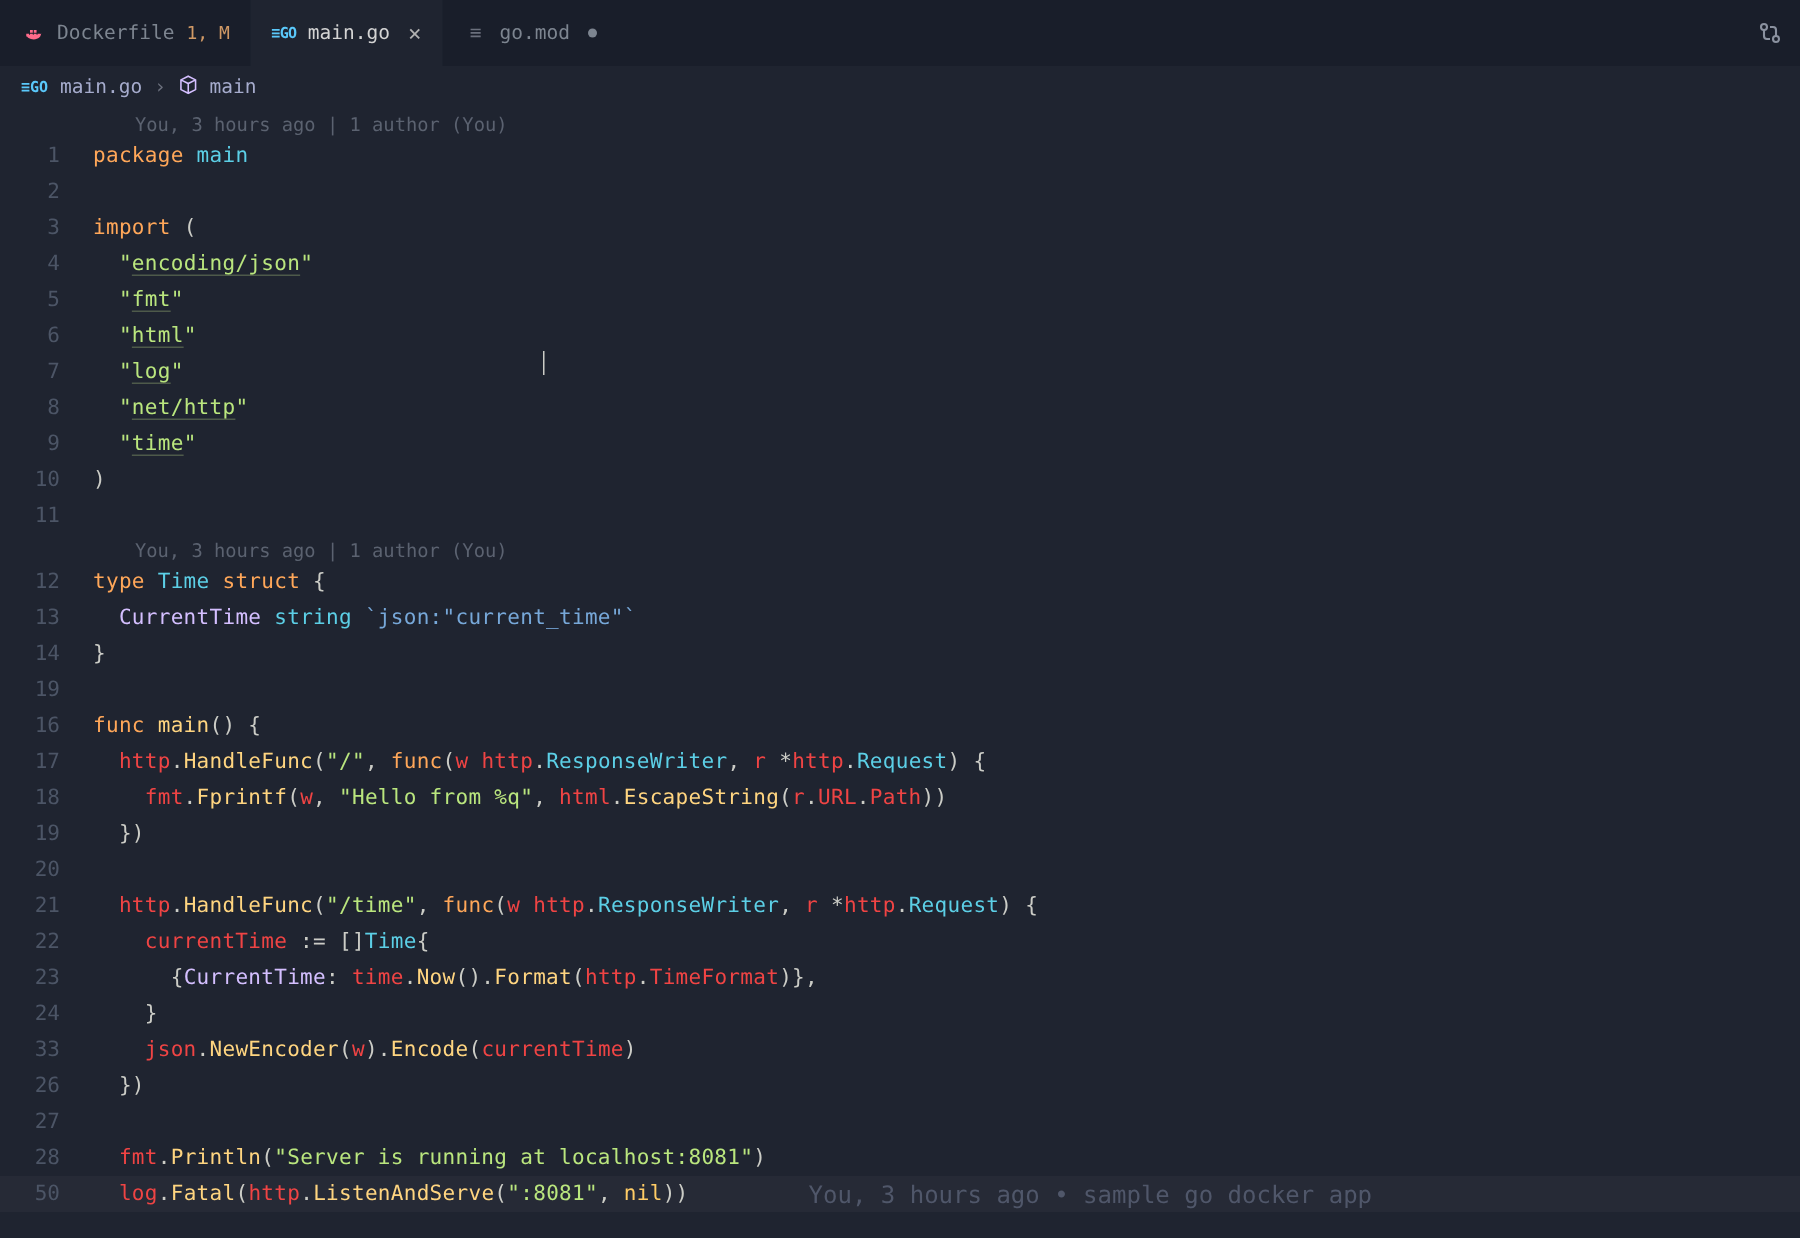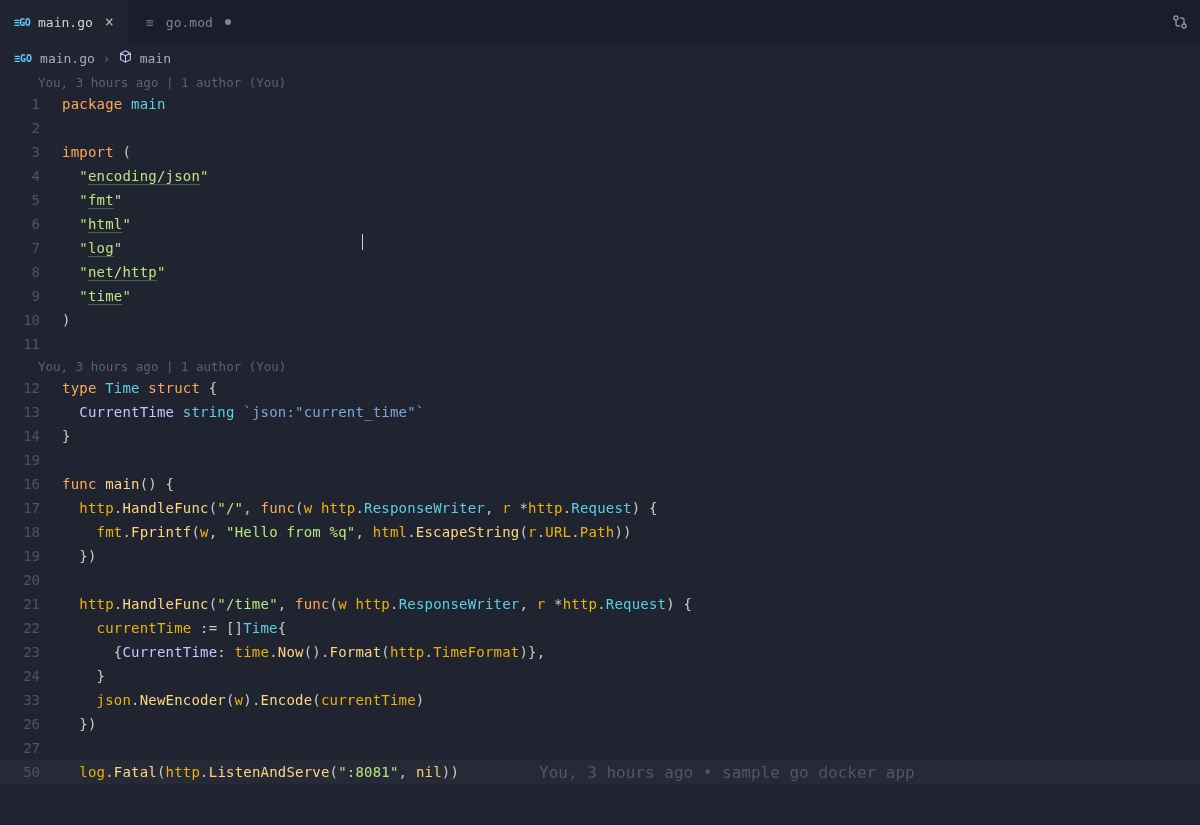--- a/index.html
+++ b/index.html
@@ -72,55 +72,64 @@
     flex-shrink: 0;
     user-select: none;
   }
   .code {
     white-space: pre;
     letter-spacing: 0.2px;
   }
   .lens {
     color: #5b6270;
     font-size: 12.5px;
-    padding-left: 38px;
+    padding-left: 90px;
     height: 20px;
     display: flex;
     align-items: center;
   }
   .inline-blame {
     color: #50576a;
     font-size: 16px;
   }
   .tok-keyword { color: #ffa759; }
   .tok-package { color: #5ccfe6; }
   .tok-func { color: #ffd580; }
   .tok-type { color: #5ccfe6; }
   .tok-string { color: #bae67e; }
   .tok-struct-field { color: #d4bfff; }
-  .tok-ident { color: #eab308; }
+  .tok-ident { color: #ef4444; }
   .tok-punct { color: #cbccc6; }
   .tok-tag { color: #77a8d9; }
   .tok-nil { color: #ffcc66; }
   .underline { text-decoration: underline; text-decoration-color: #4e5a4a; text-underline-offset:3px;}
   .highlight-line { background: rgba(255,255,255,0.03); }
   .cursor-mark {
     position: absolute;
     left: 362px;
     top: 234px;
     width: 1px;
     height: 16px;
     background: #cbccc6;
   }
 </style>
 </head>
 <body>
 
 <div class="tabbar">
   <div id="tabs-container" style="display: flex;">
+      <div class="tab ">
+        <span class="icon docker-icon">
+          <svg width="15" height="15" viewBox="0 0 24 24" fill="currentColor">
+            <path d="M4 12h3v3H4zm4 0h3v3H8zm4 0h3v3h-3zM8 8h3v3H8zm4 0h3v3h-3zm4 4h3v3h-3zM20 11c0 4-3 7-8 7-4 0-8-2-8-6 1 0 2 1 3 1h11c1 0 2-1 2-2z"></path>
+          </svg>
+        </span>
+        <span>Dockerfile</span>
+        <span class="mod">1, M</span>
+      </div>
       <div class="tab active">
         <span class="icon go-icon">≡GO</span>
         <span>main.go</span>
         <span class="close">×</span>
       </div>
       <div class="tab ">
         <span class="icon mod-icon">≡</span>
         <span>go.mod</span>
         <span class="dot"></span>
       </div>
@@ -250,20 +259,24 @@
       <span class="code"><span class="">    </span><span class="tok-ident">json</span><span class="tok-punct">.</span><span class="tok-func">NewEncoder</span><span class="tok-punct">(</span><span class="tok-ident">w</span><span class="tok-punct">).</span><span class="tok-func">Encode</span><span class="tok-punct">(</span><span class="tok-ident">currentTime</span><span class="tok-punct">)</span></span>
     </div>
     <div class="line ">
       <span class="lineno">26</span>
       <span class="code"><span class="">  </span><span class="tok-punct">})</span></span>
     </div>
     <div class="line ">
       <span class="lineno">27</span>
       <span class="code"></span>
     </div>
+    <div class="line ">
+      <span class="lineno">28</span>
+      <span class="code"><span class="">  </span><span class="tok-ident">fmt</span><span class="tok-punct">.</span><span class="tok-func">Println</span><span class="tok-punct">(</span><span class="tok-string">"Server is running at localhost:8081"</span><span class="tok-punct">)</span></span>
+    </div>
     <div class="line highlight-line">
       <span class="lineno">50</span>
       <span class="code"><span class="">  </span><span class="tok-ident">log</span><span class="tok-punct">.</span><span class="tok-func">Fatal</span><span class="tok-punct">(</span><span class="tok-ident">http</span><span class="tok-punct">.</span><span class="tok-func">ListenAndServe</span><span class="tok-punct">(</span><span class="tok-string">":8081"</span><span class="tok-punct">, </span><span class="tok-nil">nil</span><span class="tok-punct">))</span></span>
       <span class="inline-blame" style="margin-left:80px;">You, 3 hours ago • sample go docker app</span>
     </div>
   </div>
 
 <div class="cursor-mark"></div>
 
 </body></html>

